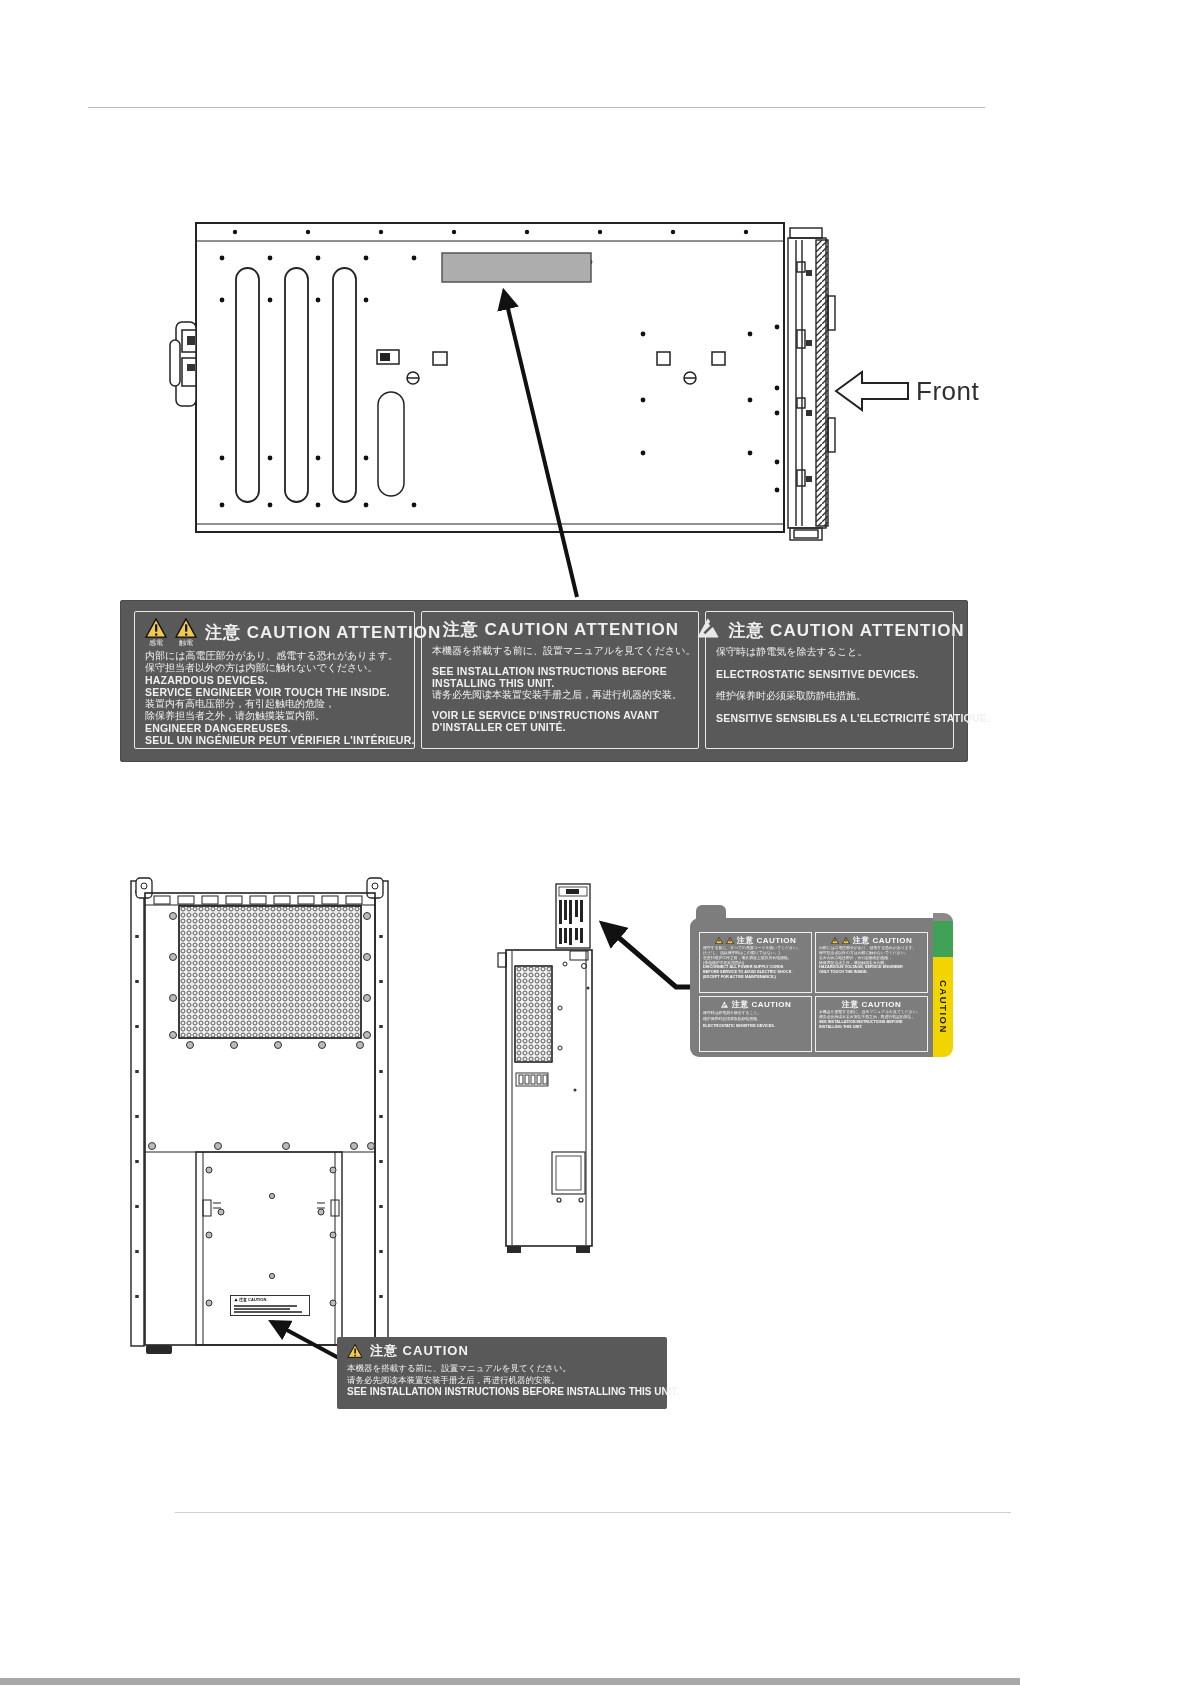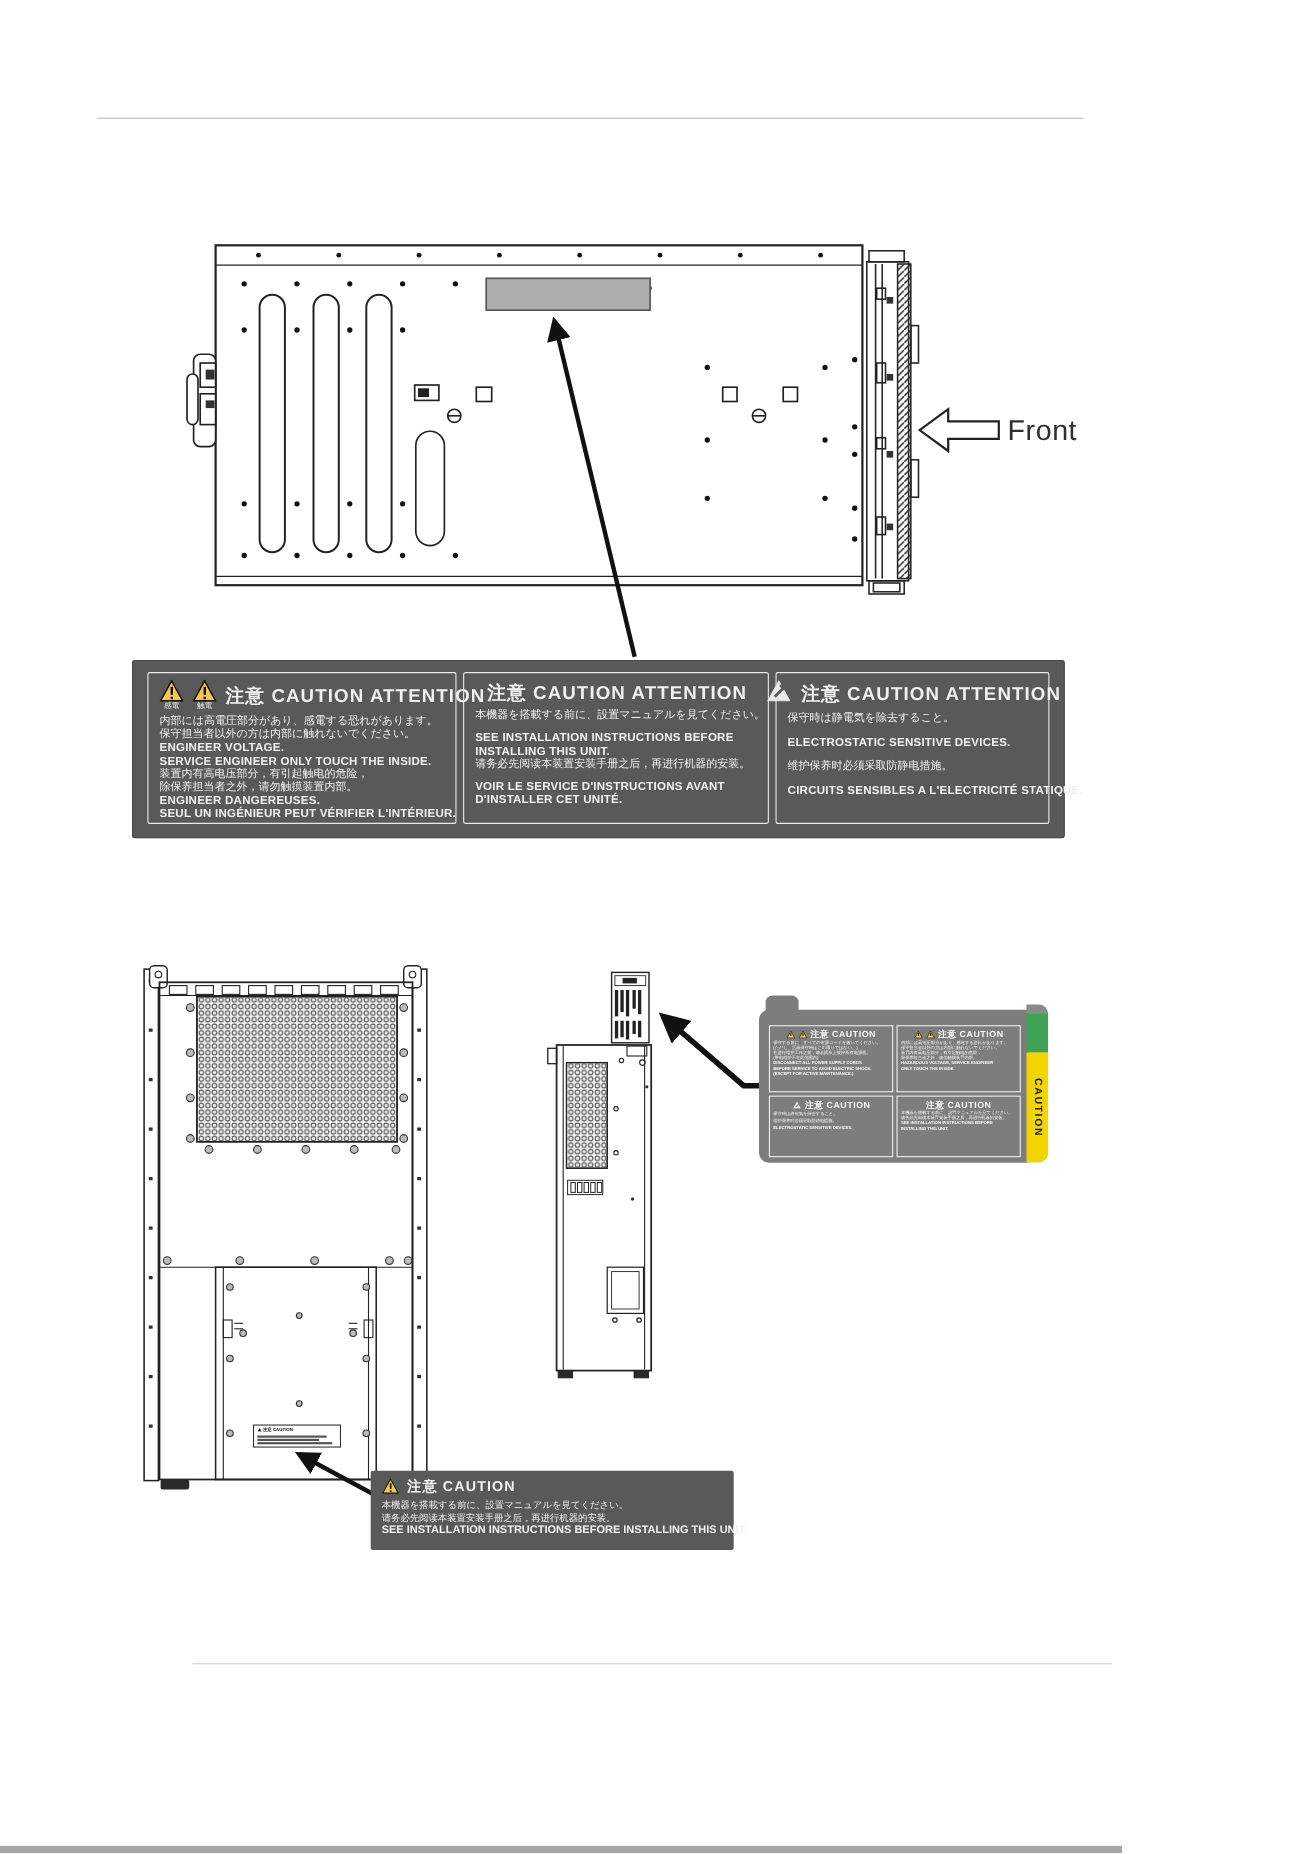--- a/index.html
+++ b/index.html
@@ -318,22 +318,22 @@
               <path d="M12 1 L23 21 H1 Z" fill="#f2c94c" stroke="#111" stroke-width="1.5"></path>
               <rect x="11" y="7" width="2.4" height="8" fill="#111"></rect>
               <rect x="11" y="17" width="2.4" height="2.4" fill="#111"></rect>
             </svg>
           <span class="icon-cap">触電</span>
         </span>
         <span class="htxt">注意 CAUTION ATTENTION</span>
       </div>
       <div class="ln">内部には高電圧部分があり、感電する恐れがあります。</div>
       <div class="ln">保守担当者以外の方は内部に触れないでください。</div>
-      <div class="ln en">ENGINEER VOLTAGE.</div>
-      <div class="ln en">SERVICE ENGINEER ONLY TOUCH THE INSIDE.</div>
+      <div class="ln en">HAZARDOUS DEVICES.</div>
+      <div class="ln en">SERVICE ENGINEER VOIR TOUCH THE INSIDE.</div>
       <div class="ln">装置内有高电压部分，有引起触电的危险，</div>
       <div class="ln">除保养担当者之外，请勿触摸装置内部。</div>
       <div class="ln en">ENGINEER DANGEREUSES.</div>
       <div class="ln en">SEUL UN INGÉNIEUR PEUT VÉRIFIER L'INTÉRIEUR.</div>
     </div>
 
     <div class="panel" style="left:301px;top:11px;width:278px;height:138px;">
       <div class="p-head" style="justify-content:center;">
         <span class="htxt">注意 CAUTION ATTENTION</span>
       </div>
@@ -352,21 +352,21 @@
               <path d="M12 1 L23 21 H1 Z" fill="#e8e8e8" stroke="#e8e8e8"></path>
               <path d="M7 16 L15 8 L17 10 L9 18 Z" fill="#595959"></path>
               <rect x="13" y="6" width="6" height="3" fill="#595959" transform="rotate(45 16 7)"></rect>
             </svg>
         </span>
         <span class="htxt">注意 CAUTION ATTENTION</span>
       </div>
       <div class="ln">保守時は静電気を除去すること。</div>
       <div class="ln en">ELECTROSTATIC SENSITIVE DEVICES.</div>
       <div class="ln">维护保养时必须采取防静电措施。</div>
-      <div class="ln en">CIRCUITS SENSIBLES A L'ELECTRICITÉ STATIQUE.</div>
+      <div class="ln en">SENSITIVE SENSIBLES A L'ELECTRICITÉ STATIQUE.</div>
     </div>
   </div>
 
   <div class="abs" style="left:690px;top:905px;width:265px;height:152px;">
     <div class="abs biglabel-tab" style="left:6px;top:0;width:30px;height:22px;"></div>
     <div class="abs biglabel-body" style="left:0;top:13px;width:245px;height:139px;"></div>
 
     <div class="q" style="left:9px;top:27px;width:113px;height:61px;">
       <div class="q-head">
         <svg width="8" height="7" viewBox="0 0 24 22">

